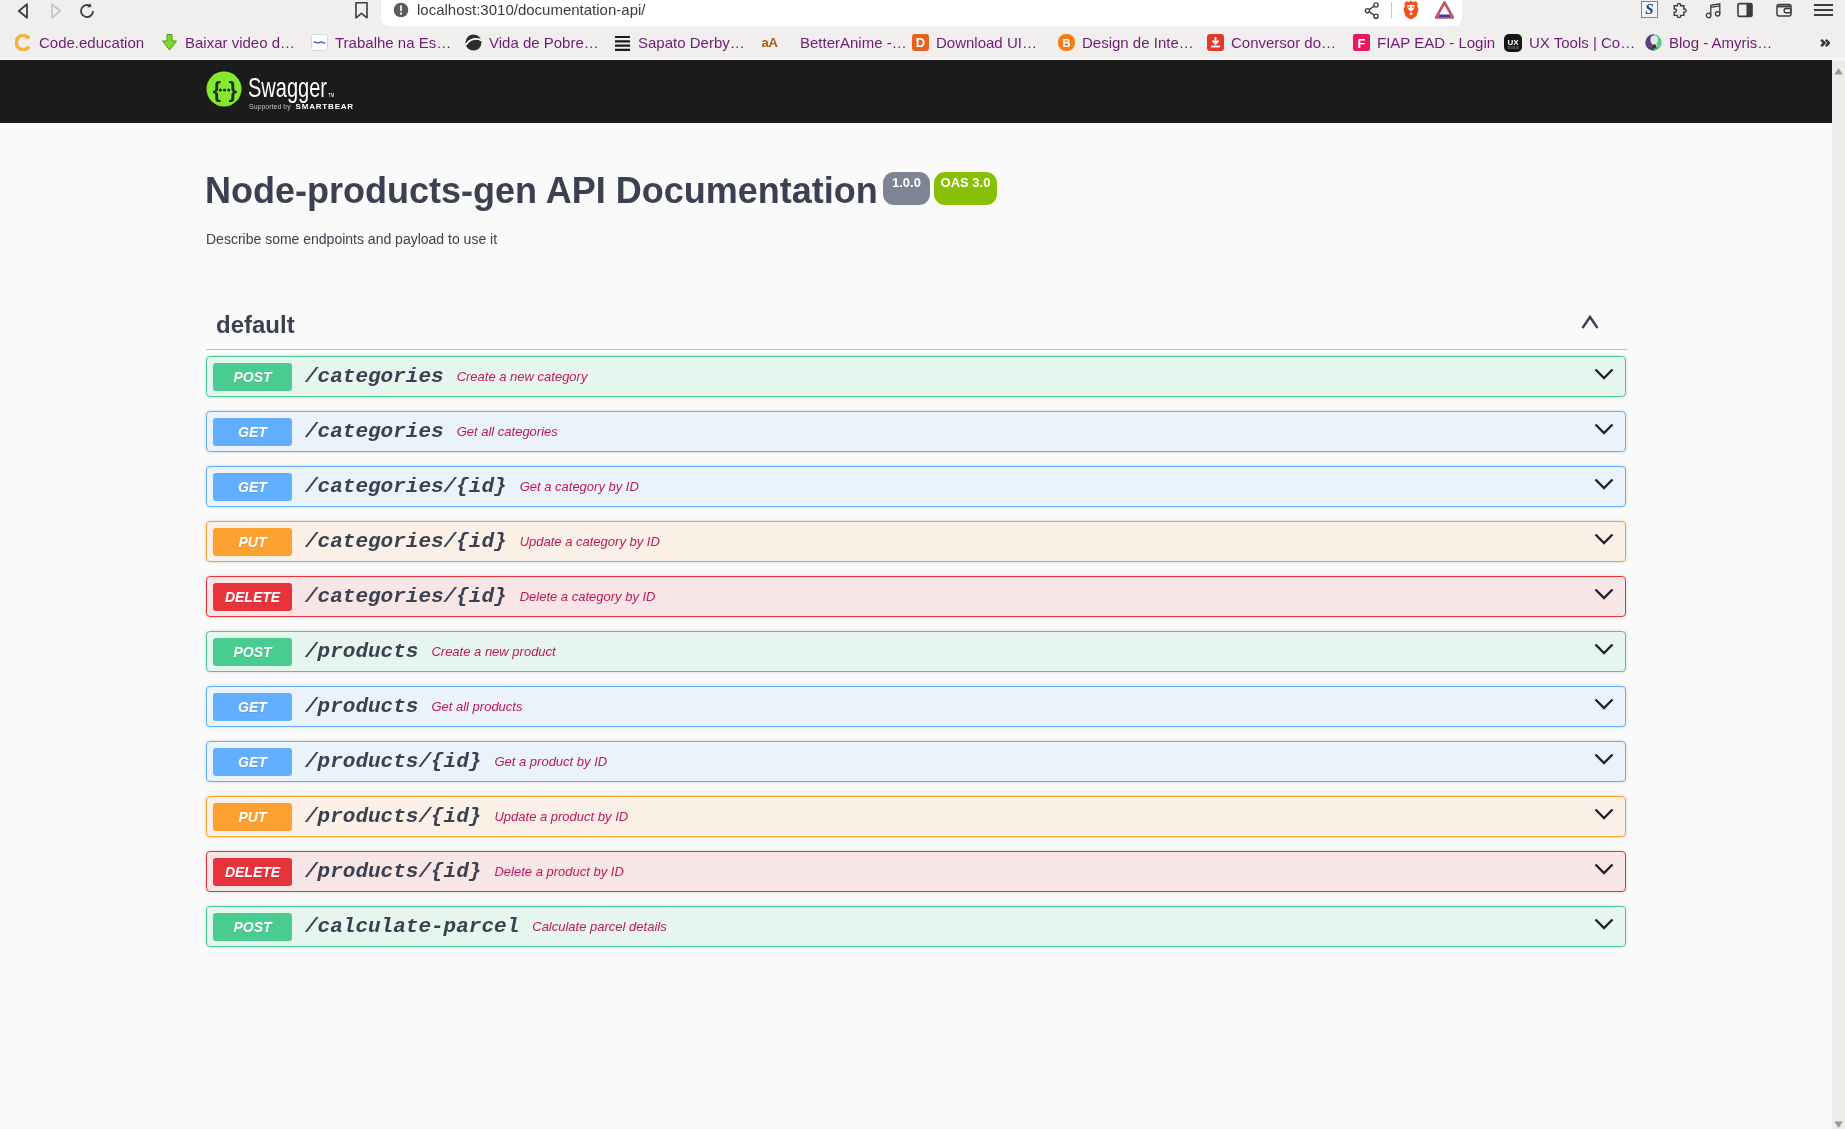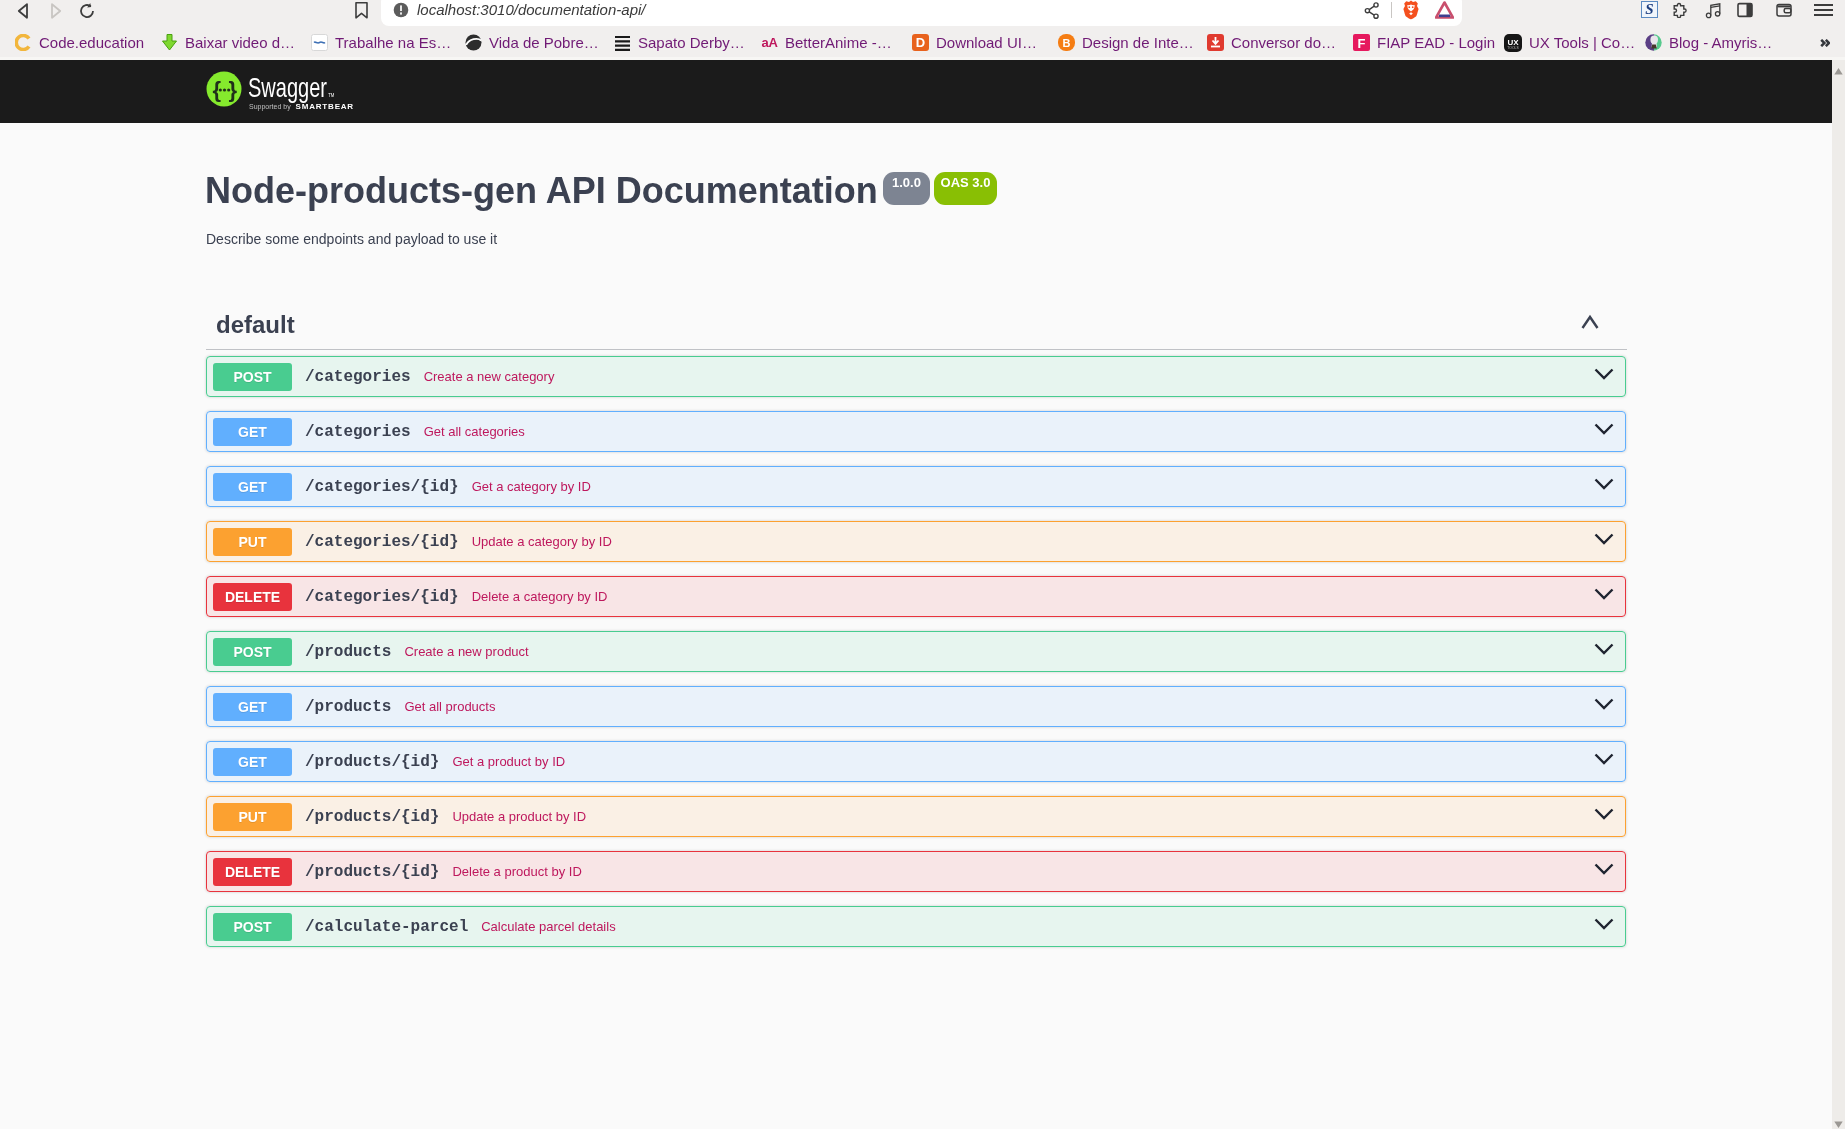--- a/index.html
+++ b/index.html
@@ -1,35 +1,35 @@
 <!DOCTYPE html>
 <html><head>
 <meta charset="utf-8">
 <style>
 * { margin:0; padding:0; box-sizing:border-box; }
 html,body { width:1845px; height:1129px; overflow:hidden; }
 body { font-family:"Liberation Sans", sans-serif; background:#fafafa; position:relative; }
 #chrome { position:absolute; left:0; top:0; width:1845px; height:60px; background:#f1efee; }
 .abs { position:absolute; }
 #urlpill { position:absolute; left:381px; top:-6px; width:1081px; height:32px; background:#ffffff; border-radius:8px; }
-#urltext { position:absolute; left:417px; top:1px; font-size:15px; color:#3b3b3b; line-height:17px;font-style:italic; }
+#urltext { position:absolute; left:417px; top:1px; font-size:15px; color:#3b3b3b; line-height:17px; }
 .bm { position:absolute; top:34px; display:flex; align-items:center; height:17px; }
 .bm .lbl { font-size:15px; color:#701a75; white-space:nowrap; }
 #topbar { position:absolute; left:0; top:60px; width:1832px; height:63px; background:#1b1b1b; }
 #scrollbar { position:absolute; left:1832px; top:60px; width:13px; height:1069px; background:#eeece9; }
 #title { position:absolute; left:205px; top:175px; font-size:36px; font-weight:bold; color:#3b4151; line-height:31px; }
 .pill { position:absolute; top:172px; height:33px; line-height:21px; border-radius:11px; color:#fff; font-size:13px; font-weight:bold; text-align:center; }
 #pill1 { left:883px; width:47px; background:#7d8492; }
 #pill2 { left:934px; width:63px; background:#89bf04; }
 #desc { position:absolute; left:206px; top:231px; font-size:14px; color:#3b4151; }
 #deftag { position:absolute; left:216px; top:314px; font-size:24px; font-weight:bold; color:#3b4151; line-height:21px; }
 #defline { position:absolute; left:206px; top:349px; width:1421px; height:1px; background:rgba(59,65,81,.3); }
-.op { position:absolute; left:206px; width:1420px; height:41px; border-radius:4px; border:1px solid; display:flex; align-items:center; box-shadow:0 0 3px rgba(0,0,0,.19); }
+.op { position:absolute; left:206px; width:1420px; height:41px; border-radius:4px; border:1px solid; display:flex; align-items:center; box-shadow:0 0 3px rgba(0,0,0,.19);font-style:italic; }
 .op .m { width:79px; height:28px; margin-left:6px; border-radius:3px; color:#fff; font-weight:bold; font-size:14px; text-align:center; line-height:28px; text-shadow:0 1px 0 rgba(0,0,0,.1); flex:none; }
-.op .p { margin-left:13px; font-family:"Liberation Mono", monospace; font-size:16px; font-weight:bold; color:#3b4151; }
+.op .p { margin-left:13px; font-family:"Liberation Mono", monospace; font-size:21px; font-weight:bold; color:#3b4151; }
 .op .d { margin-left:13px; font-size:13px; color:#be185d; }
 .op svg { margin-left:auto; margin-right:11px; margin-top:-5px; flex:none; }
 .post { background:rgba(73,204,144,.1); border-color:#49cc90 !important; }
 .post .m { background:#49cc90; }
 .get { background:rgba(97,175,254,.1); border-color:#61affe !important; }
 .get .m { background:#61affe; }
 .put { background:rgba(252,161,48,.1); border-color:#fca130 !important; }
 .put .m { background:#fca130; }
 .del { background:rgba(232,51,61,.1); border-color:#e8333d !important; }
 .del .m { background:#e8333d; }
@@ -150,21 +150,21 @@
   </div>
   <div class="bm" style="left:614px">
     <svg width="17" height="17" viewBox="0 0 17 17" style="margin-right:7px">
         <g stroke="#1a1a1a" stroke-width="2.2">
           <path d="M1 3 H16 M1 7.3 H16 M1 11.6 H16 M1 15.9 H16"></path>
         </g>
       </svg>
     <span class="lbl">Sapato Derby…</span>
   </div>
   <div class="bm" style="left:761px">
-    <span style="font-size:13px;font-weight:bold;color:#be185d;margin-right:7px;width:17px;text-align:right">aA</span>
+    <span style="font-size:13px;font-weight:bold;color:#a16207;margin-right:22px;width:17px;text-align:right">aA</span>
     <span class="lbl">BetterAnime -…</span>
   </div>
   <div class="bm" style="left:912px">
     <svg width="17" height="17" viewBox="0 0 17 17" style="margin-right:7px">
         <rect width="17" height="17" rx="3" fill="#e8621d"></rect>
         <text x="8.5" y="13.2" font-size="13" font-weight="bold" fill="#fff" text-anchor="middle" font-family="Liberation Sans">D</text>
       </svg>
     <span class="lbl">Download UI…</span>
   </div>
   <div class="bm" style="left:1058px">

